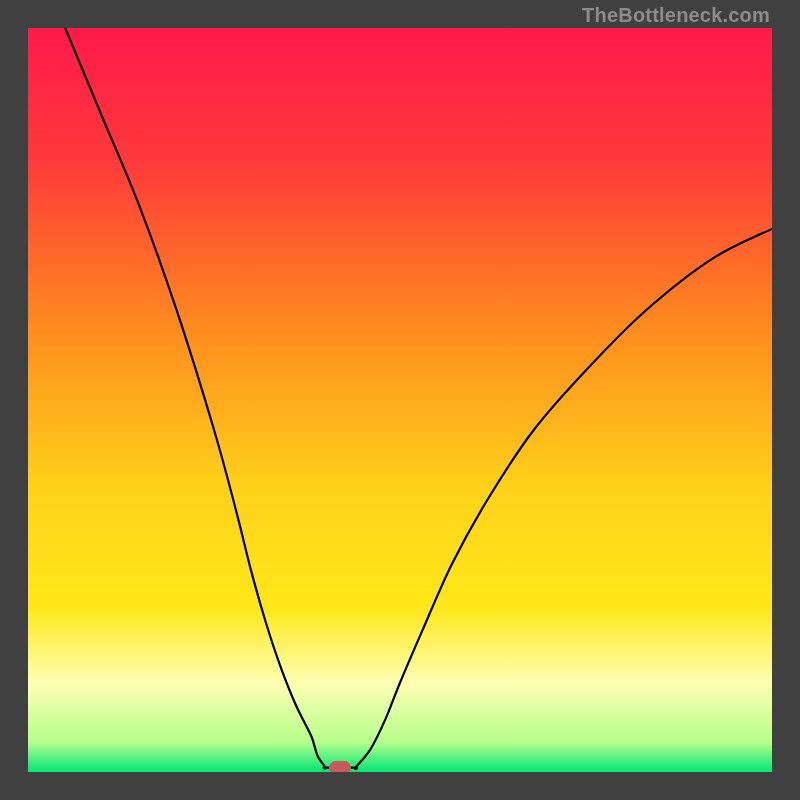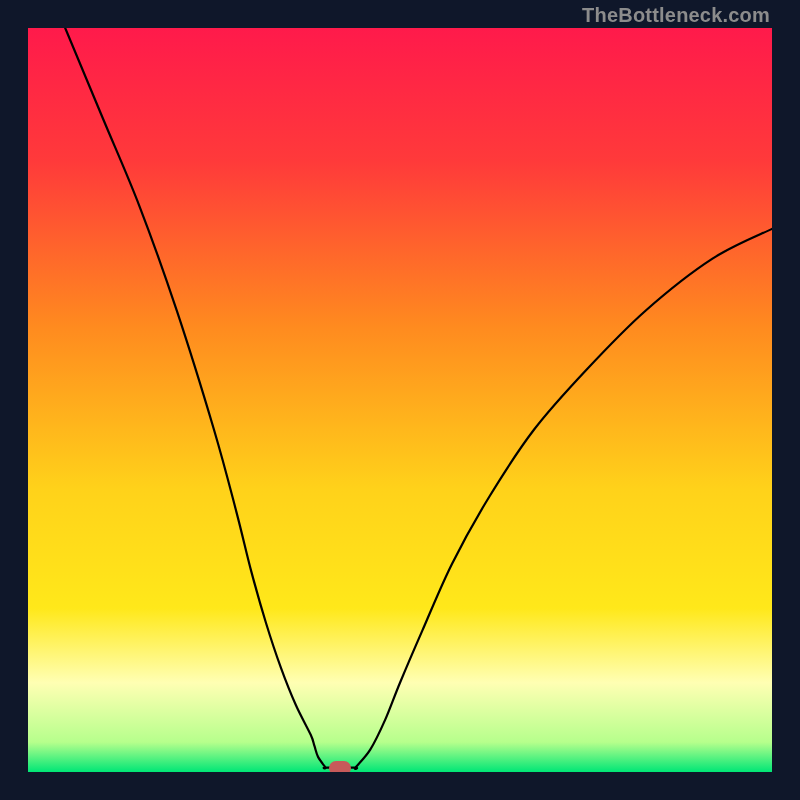--- a/index.html
+++ b/index.html
@@ -7,21 +7,21 @@
     padding: 0;
     width: 800px;
     height: 800px;
     background: #000;
     overflow: hidden;
   }
   .frame {
     position: relative;
     width: 800px;
     height: 800px;
-    background: #0f172a;
+    background: #404040;
   }
   .plot-area {
     position: absolute;
     left: 28px;
     top: 28px;
     width: 744px;
     height: 744px;
     overflow: hidden;
   }
   .gradient {

